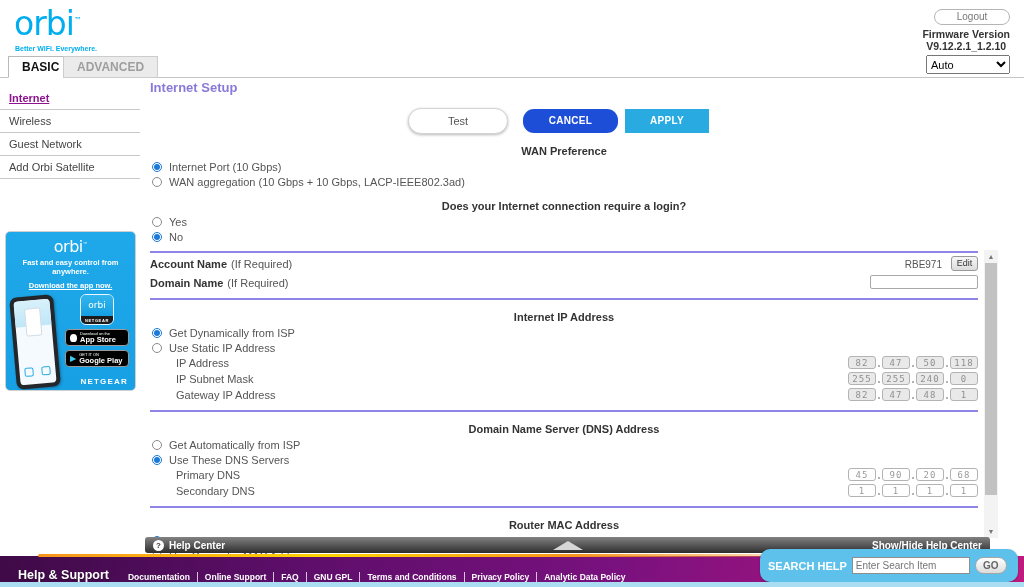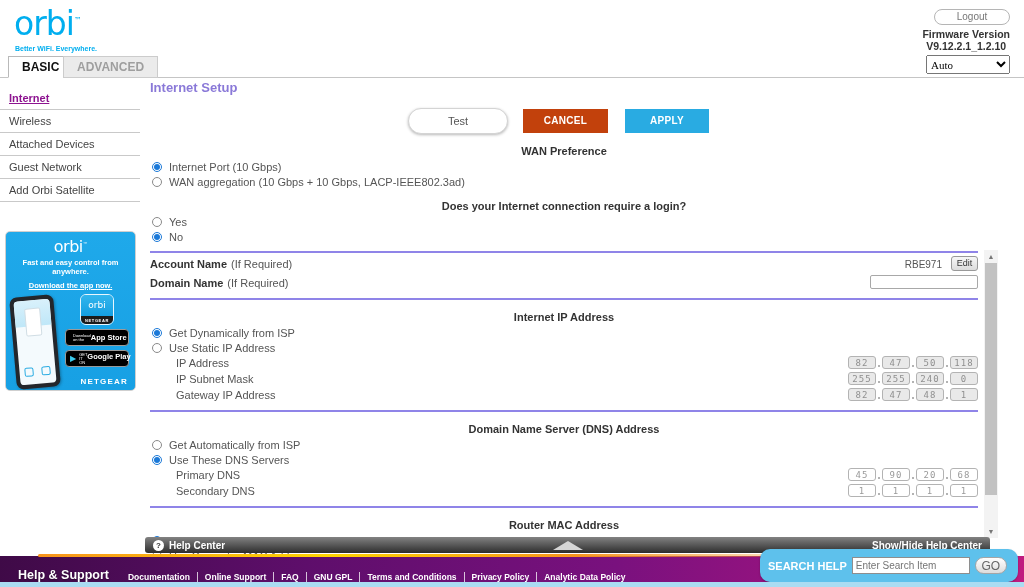--- a/index.html
+++ b/index.html
@@ -5,21 +5,21 @@
   * { margin:0; padding:0; box-sizing:border-box; }
   html,body { width:1024px; height:587px; }
   body { position:relative; background:#fff; font-family:"Liberation Sans", sans-serif; font-size:11px; color:#444; overflow:hidden; }
 
   
   .logo { position:absolute; left:14px; top:4px; color:#00aeef; font-size:33px; font-family:"DejaVu Sans", sans-serif; letter-spacing:-1px; }
   .logo sup { font-size:8px; letter-spacing:0; }
   .tagline { position:absolute; left:15px; top:45px; font-size:7px; font-weight:bold; color:#00aeef; }
   .logout-btn { position:absolute; right:14px; top:9px; width:76px; height:16px; border:1px solid #b5b5b5; border-radius:9px; background:#fff; color:#777; font-size:10px; text-align:center; line-height:14px; cursor:pointer; }
   .firmware { position:absolute; right:14px; top:28px; text-align:center; font-weight:bold; color:#333; font-size:10.5px; line-height:12px; }
-  .lang-select { position:absolute; right:14px; top:55px; width:84px; height:19px; font-size:11px; font-family:Liberation Serif, serif; }
+  .lang-select { position:absolute; right:14px; top:55px; width:84px; height:19px; font-size:11px; font-family:Liberation Sans, sans-serif; }
 
   
   .tabbar { position:absolute; left:0; top:57px; width:1024px; height:21px; border-bottom:1px solid #c5c5c5; }
   .tab { position:absolute; bottom:-1px; height:22px; line-height:21px; padding:0 13px; font-weight:bold; font-size:12px; cursor:pointer; }
   .tab-basic { left:8px; background:#fff; border:1px solid #b9b9b9; border-bottom:1px solid #fff; color:#111; }
   .tab-advanced { left:63px; background:#ebebeb; border:1px solid #ccc; color:#9e9e9e; }
 
   
   .sidebar { position:absolute; left:0; top:78px; width:140px; padding-top:9px; }
   .side-item { height:23px; line-height:22px; padding-left:9px; border-bottom:1px solid #c9c9c9; color:#444; background:#fff; cursor:pointer; }
@@ -37,32 +37,32 @@
   .phone-screen::after { content:""; position:absolute; left:10px; top:8px; width:14px; height:26px; background:#fff; border:1px solid #d0dde4; border-radius:2px; }
   .phone-icon1, .phone-icon2 { position:absolute; bottom:8px; width:9px; height:9px; border:1px solid #29abe2; border-radius:2px; }
   .phone-icon1 { left:5px; } .phone-icon2 { right:5px; }
   .app-col { position:absolute; left:56px; top:62px; width:70px; }
   .app-icon { width:34px; height:31px; margin:0 auto; border-radius:6px; overflow:hidden; border:1px solid #e8f6fd; }
   .app-icon-top { height:21px; background:linear-gradient(#33b5ec,#149fe2); color:#fff; font-size:9px; text-align:center; line-height:21px; font-family:"DejaVu Sans", sans-serif; }
   .app-icon-bot { height:10px; background:#1b1b1b; color:#fff; font-size:4px; font-weight:bold; letter-spacing:.6px; text-align:center; line-height:10px; }
   .badge { width:64px; height:17px; background:#000; border:1px solid #9a9a9a; border-radius:4px; margin:4px auto 0; color:#fff; display:flex; align-items:center; padding:0 4px; gap:3px; cursor:pointer; }
   .apple-glyph { width:7px; height:8px; background:#fff; border-radius:50% 50% 45% 45%; }
   .play-glyph { color:#3bccee; font-size:8px; line-height:8px; }
-  .badge-txt { display:flex; flex-direction:row; line-height:1; }
+  .badge-txt { display:flex; flex-direction:column; line-height:1; }
   .badge-pre { font-size:4px; }
   .badge-name { font-size:7.5px; font-weight:bold; white-space:nowrap; }
   .promo-netgear { position:absolute; right:7px; bottom:4px; color:#fff; font-weight:bold; font-size:8px; letter-spacing:1.2px; }
 
   
   .main { position:absolute; left:150px; top:80px; width:828px; }
   .page-title { color:#8a79d8; font-weight:bold; font-size:13px; }
   .btn-row { position:relative; margin-top:13px; height:26px; }
   .btn { cursor:pointer; text-align:center; }
   .btn-test { position:absolute; left:258px; top:0; width:100px; height:26px; background:#fff; border:1px solid #d4d4d4; border-radius:13px; box-shadow:0 1px 3px rgba(0,0,0,.28); color:#555; font-size:11px; line-height:24px; }
-  .btn-cancel { position:absolute; left:373px; top:1px; width:85px; height:24px; background:#c2410c; color:#fff; font-weight:bold; font-size:10px; line-height:24px; letter-spacing:.3px; }
+  .btn-cancel { position:absolute; left:373px; top:1px; width:95px; height:24px; background:#1d4ed8; color:#fff; font-weight:bold; font-size:10px; line-height:24px; letter-spacing:.3px;border-radius:11px; }
   .btn-apply { position:absolute; left:475px; top:1px; width:84px; height:24px; background:#29abe2; color:#fff; font-weight:bold; font-size:10px; line-height:24px; letter-spacing:.3px; }
   .sec-label { font-weight:bold; color:#333; margin-top:11px; height:14px;text-align:center; }
   .opt { display:flex; align-items:center; gap:7px; height:15px; color:#555; }
   .radio { width:10px; height:10px; border:1px solid #8a8a8a; border-radius:50%; background:#fff; flex:0 0 auto; margin-left:2px; position:relative; cursor:pointer; }
   .radio.checked { border-color:#1b79d8; }
   .radio.checked::after { content:""; position:absolute; left:1px; top:1px; right:1px; bottom:1px; border-radius:50%; background:#1b79d8; }
   .divider { border-top:2px solid #8f84e8; margin-top:7px; }
   .acct-row { position:relative; height:16px; display:flex; align-items:center; color:#555; margin-top:3px; }
   .b { font-weight:bold; color:#333; }
   .hint { margin-left:4px; }
@@ -92,21 +92,21 @@
   
   .footer { position:absolute; left:0; top:556px; width:1024px; height:26px; background:linear-gradient(95deg,#3f0a47,#5e0e6b 30%,#79117e 60%,#a31480 85%,#c01a7f 100%); }
   .footer::before { content:""; position:absolute; left:38px; right:160px; top:-2px; height:3px; border-radius:3px; background:linear-gradient(90deg,#f7941d,#ffd400 35%,#f7941d 65%,rgba(247,148,29,0)); }
   .footer-inner { display:flex; align-items:flex-end; height:100%; padding-left:18px; }
   .f-title { font-size:12.5px; font-weight:bold; color:#fff; margin-right:12px; white-space:nowrap; text-shadow:0 1px 2px rgba(0,0,0,.45); }
   .f-link { color:#fff; font-size:8.5px; font-weight:bold; padding:0 7px; white-space:nowrap; cursor:pointer; }
   .f-link + .f-link { border-left:1px solid rgba(255,255,255,.75); }
   .search-wrap { position:absolute; right:6px; top:-7px; width:258px; height:33px; background:#5ec1ec; border-radius:10px; display:flex; align-items:center; padding:0 8px; gap:5px; box-shadow:0 1px 2px rgba(0,0,0,.25); }
   .search-label { color:#fff; font-weight:bold; font-size:11px; white-space:nowrap; }
   .search-input { width:118px; height:17px; border:1px solid #8e8e8e; font-size:10px; padding:0 3px; font-family:"Liberation Sans", sans-serif; }
-  .go-btn { width:32px; height:17px; background:linear-gradient(#fff,#dcdcdc); border:1px solid #a5a5a5; border-radius:9px; color:#666; font-size:12px; font-weight:normal; text-align:center; line-height:16px; cursor:pointer; }
+  .go-btn { width:32px; height:17px; background:linear-gradient(#fff,#dcdcdc); border:1px solid #a5a5a5; border-radius:9px; color:#666; font-size:10px; font-weight:bold; text-align:center; line-height:16px; cursor:pointer; }
   .bottom-strip { position:absolute; left:0; top:582px; width:1024px; height:5px; background:#aadcf2; }
 </style>
 </head>
 <body>
 
 <div class="logo"><span>orbi</span><sup>™</sup></div>
 <div class="tagline">Better WiFi. Everywhere.</div>
 <div class="logout-btn">Logout</div>
 <div class="firmware">
   <div>Firmware Version</div>
@@ -117,21 +117,20 @@
 </select>
 
 <div class="tabbar">
   <div class="tab tab-basic">BASIC</div>
   <div class="tab tab-advanced">ADVANCED</div>
 </div>
 
 <div class="sidebar">
   <div class="side-item active">Internet</div>
   <div class="side-item">Wireless</div>
-  <div class="side-item">Attached Devices</div>
   <div class="side-item">Guest Network</div>
   <div class="side-item">Add Orbi Satellite</div>
 </div>
 
 <div class="promo">
   <div class="promo-logo"><span>orbi</span><sup>™</sup></div>
   <div class="promo-head">Fast and easy control from anywhere.</div>
   <div class="promo-link">Download the app now.</div>
   <div class="phone">
     <div class="phone-screen">

